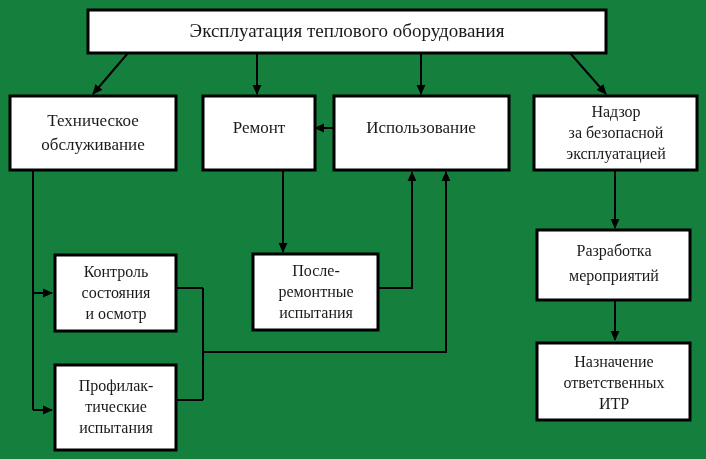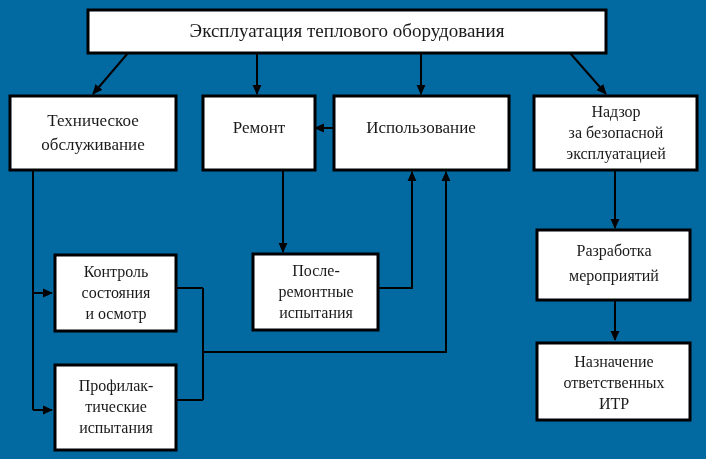--- a/index.html
+++ b/index.html
@@ -7,21 +7,21 @@
     padding: 0;
     background: #ffffff;
   }
   body {
     font-family: "Liberation Serif", "DejaVu Serif", serif;
   }
   #diagram-root {
     position: relative;
     width: 706px;
     height: 459px;
-    background: #0369a1;
+    background: #15803d;
     overflow: hidden;
   }
   svg.diagram-canvas {
     position: absolute;
     top: 0;
     left: 0;
     width: 706px;
     height: 459px;
     display: block;
   }

